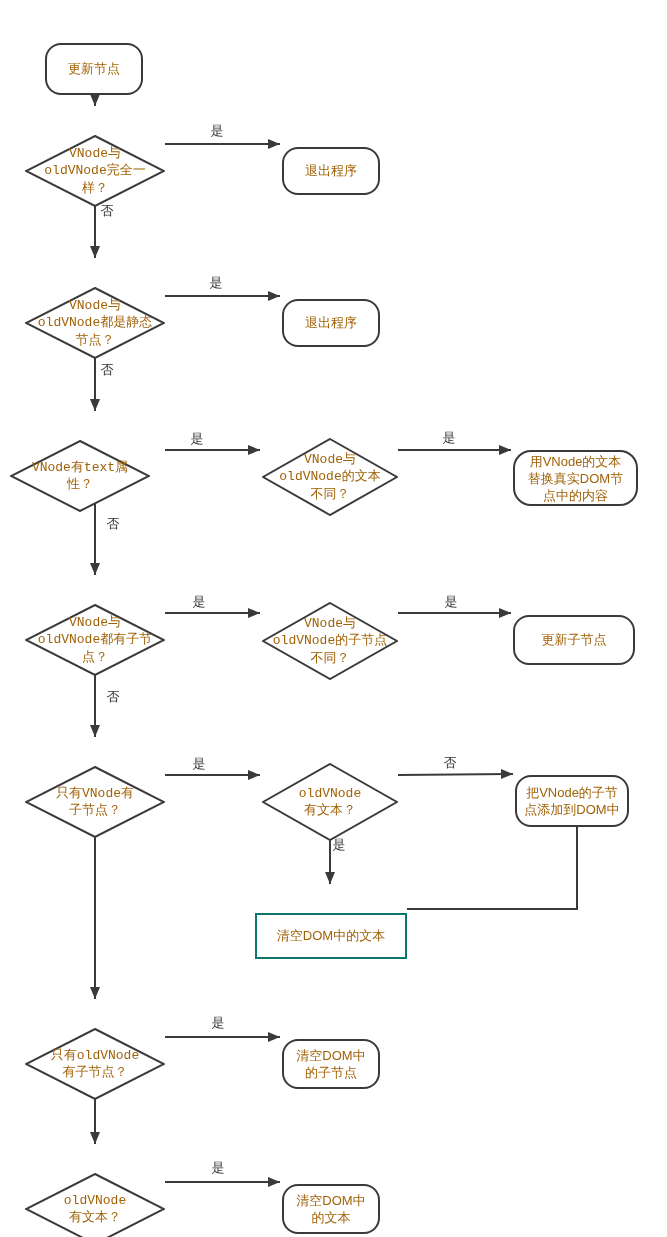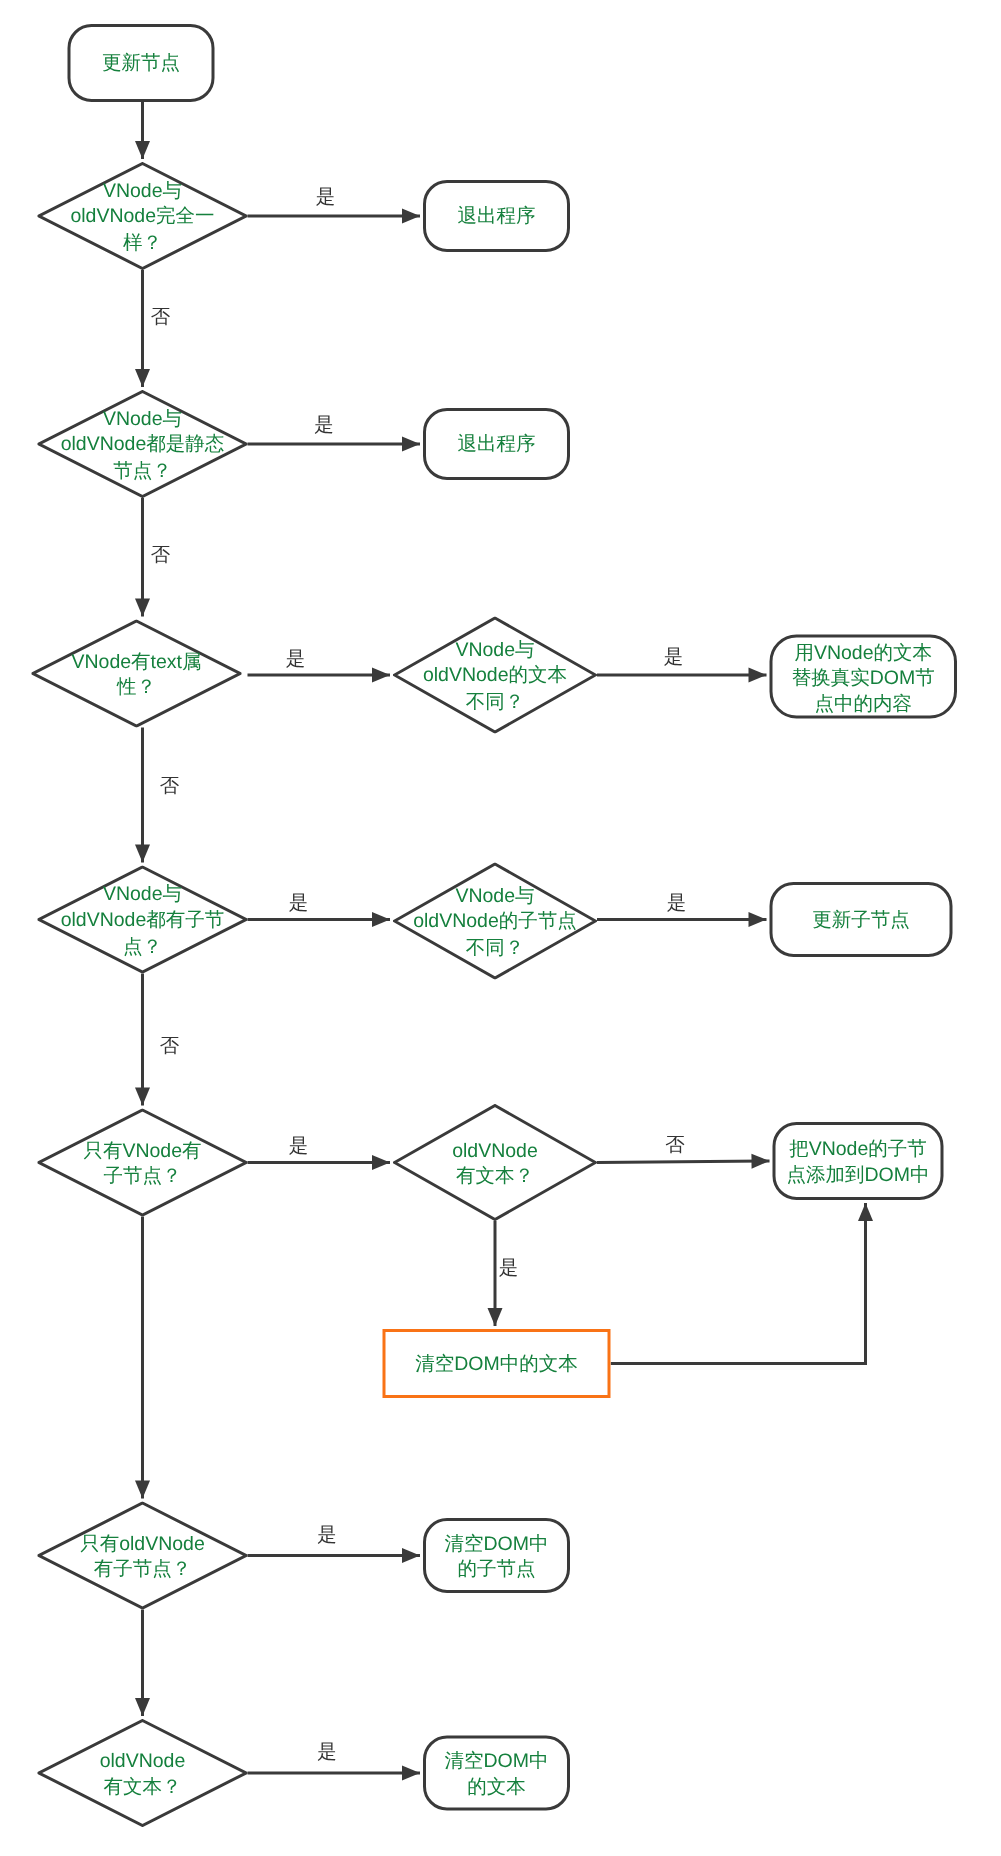--- a/index.html
+++ b/index.html
@@ -3,27 +3,27 @@
 <meta charset="utf-8">
 <style>
   html,body{margin:0;padding:0;}
   body{
     width:667px;height:1237px;position:relative;background:#ffffff;
     font-family:"Liberation Sans","DejaVu Sans",sans-serif;overflow:hidden;
   }
   #edge-layer{position:absolute;left:0;top:0;width:667px;height:1237px;}
   .node{
     position:absolute;box-sizing:border-box;display:flex;align-items:center;justify-content:center;
-    text-align:center;color:#15803d;font-size:13px;line-height:1.32;
+    text-align:center;color:#a16207;font-size:13px;line-height:1.32;margin-top:27px;
   }
   .node .node-label{white-space:pre-line;position:relative;z-index:1;}
   .rounded{border:2px solid #3a3a3a;border-radius:16px;background:#ffffff;}
   .rounded-lg{border:2px solid #3a3a3a;border-radius:18px;background:#ffffff;align-items:flex-end;}
-  .rect{border:2px solid #f97316;background:#ffffff;}
-  .diamond{background:transparent;}
+  .rect{border:2px solid #0f766e;background:#ffffff;}
+  .diamond{background:transparent;font-family:Liberation Mono, monospace;}
   .diamond svg{position:absolute;left:0;top:0;}
   .edge-label{
     position:absolute;transform:translate(-50%,-50%);font-size:13px;color:#333333;
     white-space:nowrap;z-index:2;
   }
 </style>
 </head>
 <body>
 
 <svg id="edge-layer" width="667" height="1237" viewBox="0 0 667 1237">
@@ -78,21 +78,21 @@
   </svg>
   <span class="node-label">VNode与
 oldVNode都是静态
 节点？</span>
 </div>
 
 <div class="node rounded" style="left:282px;top:272px;width:98px;height:48px;">
   <span class="node-label">退出程序</span>
 </div>
 
-<div class="node diamond" style="left:21px;top:413px;width:140px;height:72px;text-align:center;">
+<div class="node diamond" style="left:10px;top:413px;width:140px;height:72px;text-align:center;">
   <svg width="140" height="72">
     <polygon points="70,1 139,36 70,71 1,36" fill="#ffffff" stroke="#3a3a3a" stroke-width="2"></polygon>
   </svg>
   <span class="node-label">VNode有text属
 性？</span>
 </div>
 
 <div class="node diamond" style="left:262px;top:411px;width:136px;height:78px;">
   <svg width="136" height="78">
     <polygon points="68,1 135,39 68,77 1,39" fill="#ffffff" stroke="#3a3a3a" stroke-width="2"></polygon>

